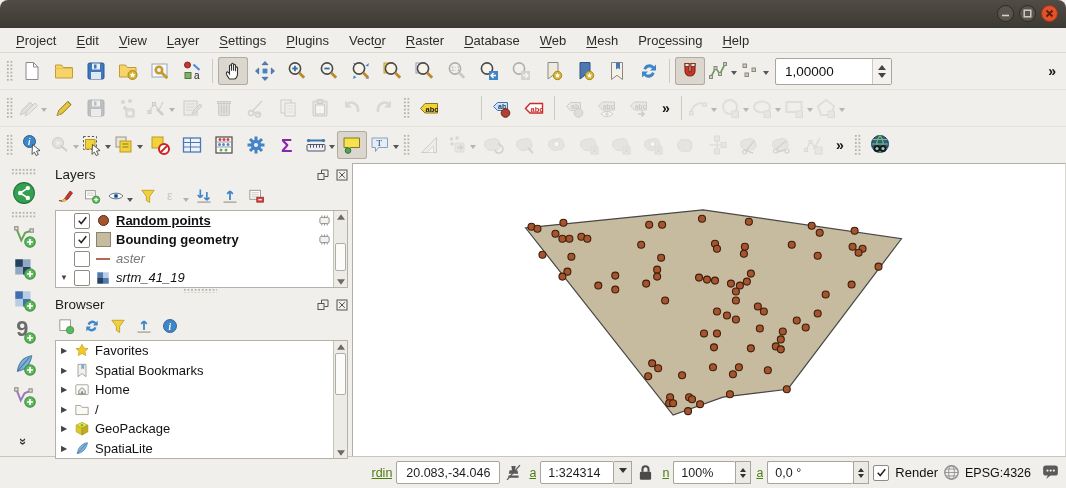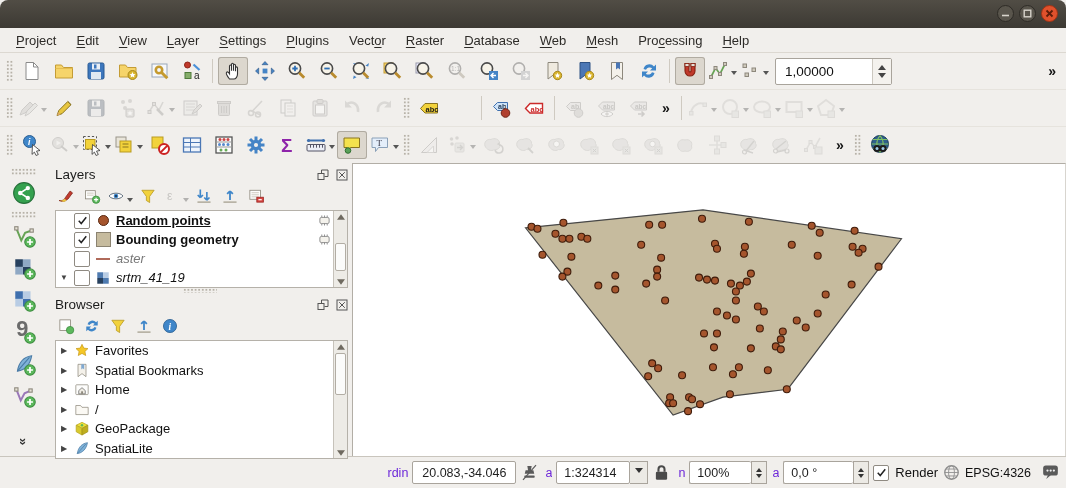--- a/index.html
+++ b/index.html
@@ -87,21 +87,21 @@
     border-right:1px solid #d8d5cf;position:relative;}
   .mapwrap svg{position:absolute;inset:0;width:100%;height:100%;}
 
   
   .statusbar{height:32px;display:flex;align-items:center;padding:0 6px;gap:4px;background:#f1efec;
     border-top:1px solid #c9c5bd;font-size:12.5px;color:#1e1e1e;box-sizing:border-box;}
   .locator{width:288px;height:22px;border:1px solid #a9a49c;border-radius:4px;background:#fdfdfc;
     display:flex;align-items:center;padding:0 7px;gap:6px;color:#8d887f;font-size:13px;box-sizing:border-box;flex:none;}
   .sbox{height:23px;border:1px solid #a9a49c;border-radius:2px;background:#fff;display:flex;
     align-items:center;padding:8px 7px;box-sizing:border-box;white-space:nowrap;}
-  .clipLbl{overflow:hidden;white-space:nowrap;color:#6d28d9;flex:none;direction:rtl;}
+  .clipLbl{overflow:hidden;white-space:nowrap;color:#4d7c0f;flex:none;direction:rtl;text-decoration:underline;}
   .combodd{width:18px;height:23px;border:1px solid #a9a49c;border-left:none;background:#eceae5;
     display:flex;align-items:center;justify-content:center;box-sizing:border-box;flex:none;}
   .combodd .sdn{border-top-color:#333;}
   .spinbox{display:flex;align-items:center;flex:none;}
   .spinbox .sbox{border-right:none;}
   .spinbtns{height:23px;display:flex;flex-direction:column;justify-content:center;gap:2px;
     border:1px solid #a9a49c;background:#eceae5;padding:0 4px;box-sizing:border-box;}
   .spinbtns .sup{border-bottom-color:#333;border-width:3.5px;border-bottom-width:4.5px;}
   .spinbtns .sdn{border-top-color:#333;border-width:3.5px;border-top-width:4.5px;}
   .sbspacer{flex:1;}
@@ -1187,21 +1187,21 @@
       <div class="sbox" style="width:62px">
           <span>100%</span>
         </div>
       <span class="spinbtns">
           <span class="sup"></span>
           <span class="sdn"></span>
         </span>
     </div>
     <span class="clipLbl" style="width:8px">a</span>
     <div class="spinbox">
-      <div class="sbox" style="width:70px">
+      <div class="sbox" style="width:86px">
           <span>0,0 °</span>
         </div>
       <span class="spinbtns">
           <span class="sup"></span>
           <span class="sdn"></span>
         </span>
     </div>
     <span class="rchk">
       <span class="cb">
           <svg width="11" height="11" viewBox="0 0 22 22">

